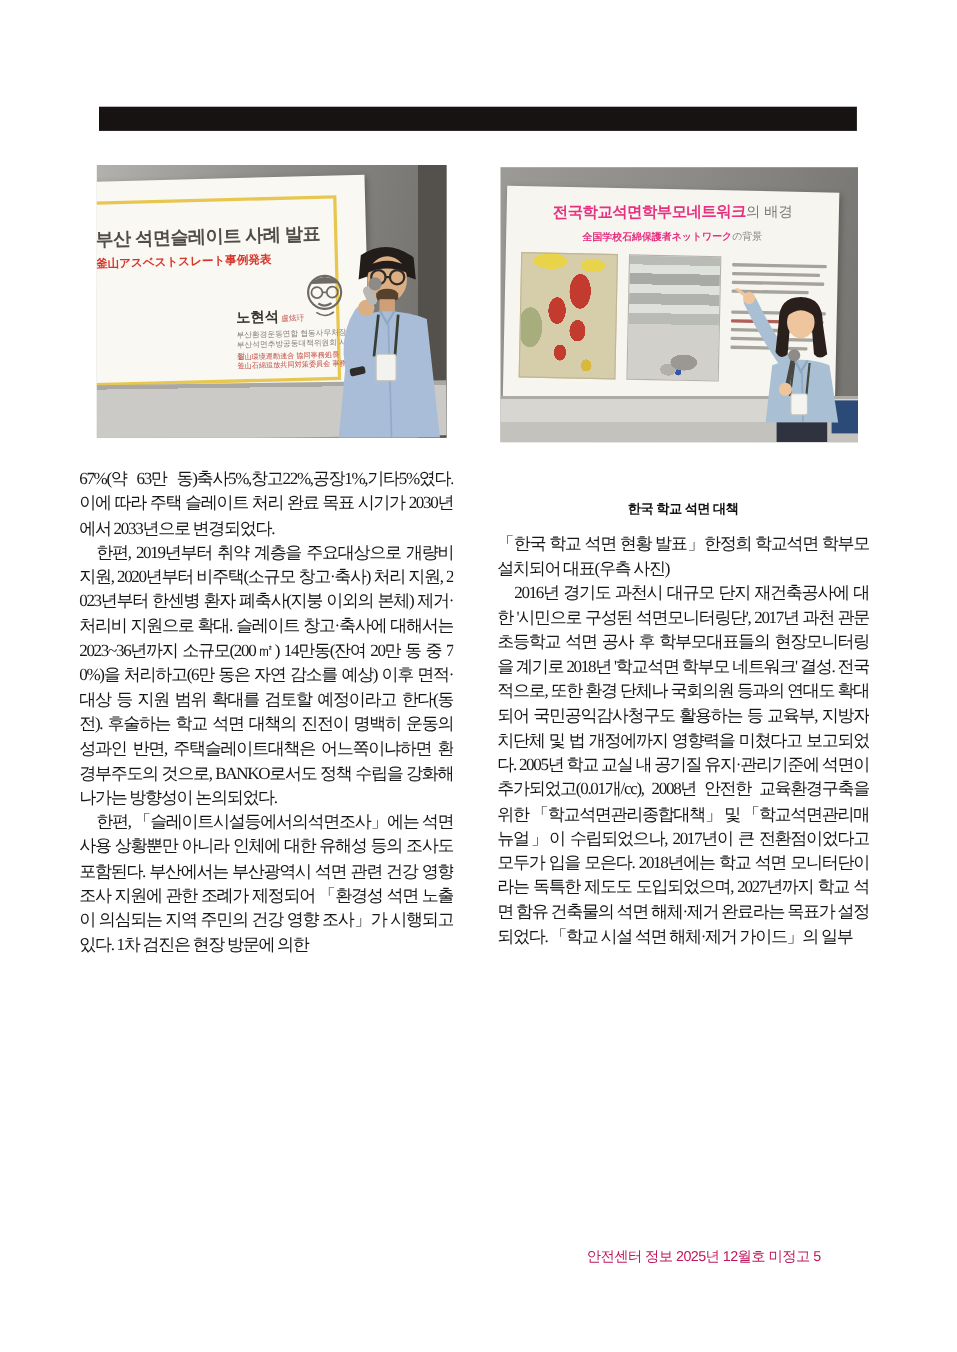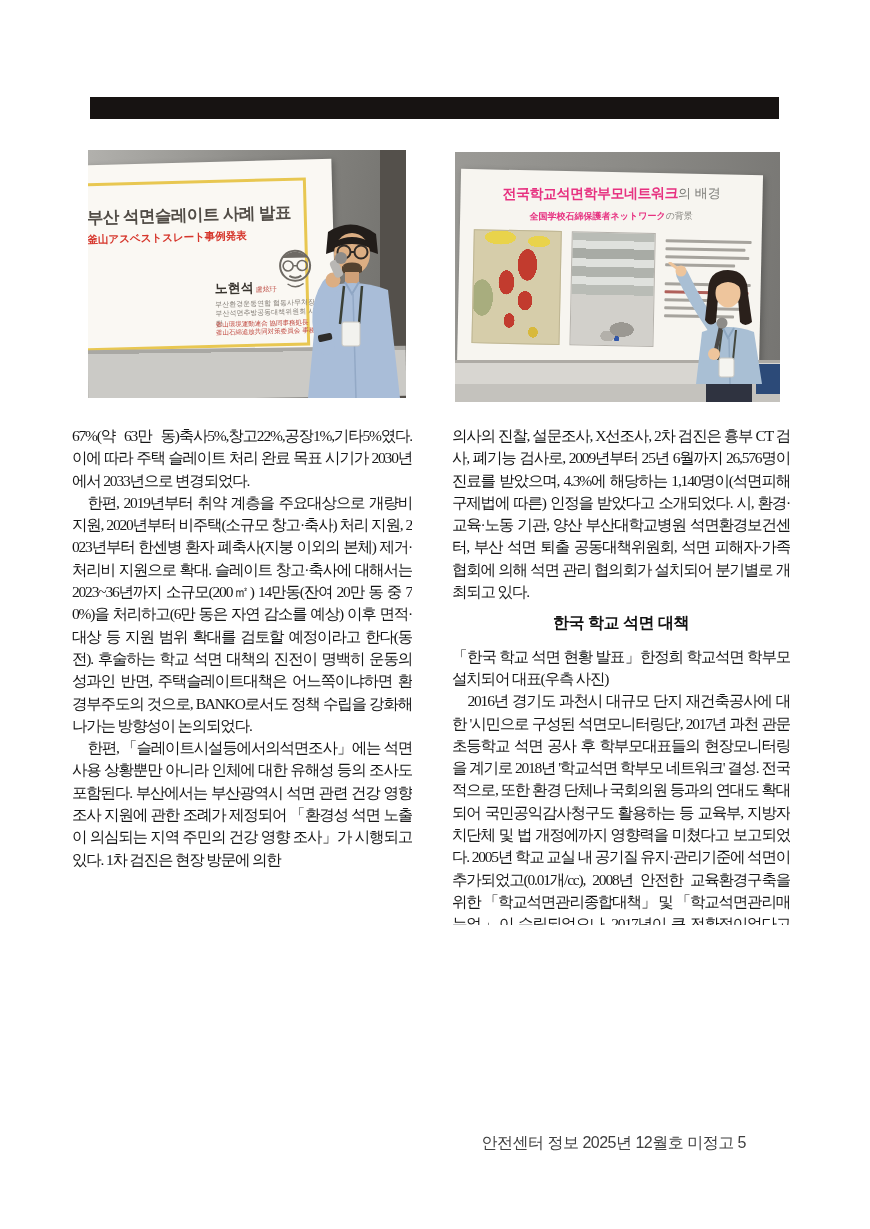--- a/index.html
+++ b/index.html
@@ -81,26 +81,26 @@
   .pr-woman { position:absolute; right:-6px; bottom:0; }
 
   
   .col { position:absolute; top:425px; text-align:justify;
          font-size:15.5px; letter-spacing:-1.2px; line-height:22.3px; color:#161616;
          word-break:break-all; overflow:hidden; }
   #col-left  { left:72px;  width:340px; height:545px; }
   #col-right { left:452px; width:338px; height:500px; }
   .col p { text-indent:1em; }
   .col p.cont, .col p.quote { text-indent:0; }
-  .col h3 { font-family:"Liberation Sans",sans-serif; font-size:16px; font-weight:bold;
-            text-align:center; letter-spacing:-0.5px; margin:9px 0 11px 0; color:#111; }
+  .col h3 { font-family:"Liberation Sans",sans-serif; font-size:12px; font-weight:bold;
+            text-align:center; letter-spacing:-0.5px; margin:26px 0 11px 0; color:#111; }
 
   .footer { position:absolute; top:1133px; right:124px;
-            font-family:"Liberation Sans",sans-serif; font-size:16px;
-            letter-spacing:-0.5px; color:#404040; }
+            font-family:"Liberation Sans",sans-serif; font-size:13px;
+            letter-spacing:-0.5px; color:#be185d; }
 </style>
 </head>
 <body>
 
 <div class="black-bar"></div>
 
 <figure class="photo" id="photo-left">
   <div class="pl-strip"></div>
 
   <div class="pl-screen">
@@ -199,19 +199,18 @@
   </svg>
 </figure>
 
 <section class="col" id="col-left">
   <p class="cont">67%(약 63만 동)축사5%,창고22%,공장1%,기타5%였다. 이에 따라 주택 슬레이트 처리 완료 목표 시기가 2030년에서 2033년으로 변경되었다.</p>
   <p>한편, 2019년부터 취약 계층을 주요대상으로 개량비지원, 2020년부터 비주택(소규모 창고·축사) 처리 지원, 2023년부터 한센병 환자 폐축사(지붕 이외의 본체) 제거·처리비 지원으로 확대. 슬레이트 창고·축사에 대해서는 2023~36년까지 소규모(200㎡) 14만동(잔여 20만 동 중 70%)을 처리하고(6만 동은 자연 감소를 예상) 이후 면적·대상 등 지원 범위 확대를 검토할 예정이라고 한다(동전). 후술하는 학교 석면 대책의 진전이 명백히 운동의 성과인 반면, 주택슬레이트대책은 어느쪽이냐하면 환경부주도의 것으로, BANKO로서도 정책 수립을 강화해 나가는 방향성이 논의되었다.</p>
   <p>한편, 「슬레이트시설등에서의석면조사」에는 석면 사용 상황뿐만 아니라 인체에 대한 유해성 등의 조사도 포함된다. 부산에서는 부산광역시 석면 관련 건강 영향 조사 지원에 관한 조례가 제정되어 「환경성 석면 노출이 의심되는 지역 주민의 건강 영향 조사」가 시행되고 있다. 1차 검진은 현장 방문에 의한</p>
 </section>
 
 <section class="col" id="col-right">
-  <p class="cont">의사의 진찰, 설문조사, X선조사, 2차 검진은 흉부 CT 검사, 폐기능 검사로, 2009년부터 25년 6월까지 26,576명이 진료를 받았으며, 4.3%에 해당하는 1,140명이(석면피해구제법에 따른) 인정을 받았다고 소개되었다. 시, 환경·교육·노동 기관, 양산 부산대학교병원 석면환경보건센터, 부산 석면 퇴출 공동대책위원회, 석면 피해자·가족 협회에 의해 석면 관리 협의회가 설치되어 분기별로 개최되고 있다.</p>
   <h3>한국 학교 석면 대책</h3>
   <p class="quote">「한국 학교 석면 현황 발표」한정희 학교석면 학부모 설치되어 대표(우측 사진)</p>
   <p>2016년 경기도 과천시 대규모 단지 재건축공사에 대한 '시민으로 구성된 석면모니터링단', 2017년 과천 관문초등학교 석면 공사 후 학부모대표들의 현장모니터링을 계기로 2018년 '학교석면 학부모 네트워크' 결성. 전국적으로, 또한 환경 단체나 국회의원 등과의 연대도 확대되어 국민공익감사청구도 활용하는 등 교육부, 지방자치단체 및 법 개정에까지 영향력을 미쳤다고 보고되었다. 2005년 학교 교실 내 공기질 유지·관리기준에 석면이 추가되었고(0.01개/cc), 2008년 안전한 교육환경구축을 위한 「학교석면관리종합대책」 및 「학교석면관리매뉴얼」이 수립되었으나, 2017년이 큰 전환점이었다고 모두가 입을 모은다. 2018년에는 학교 석면 모니터단이라는 독특한 제도도 도입되었으며, 2027년까지 학교 석면 함유 건축물의 석면 해체·제거 완료라는 목표가 설정되었다. 「학교 시설 석면 해체·제거 가이드」의 일부</p>
 </section>
 
 <div class="footer">안전센터 정보 2025년 12월호 미정고 5</div>
 
 </body></html>

